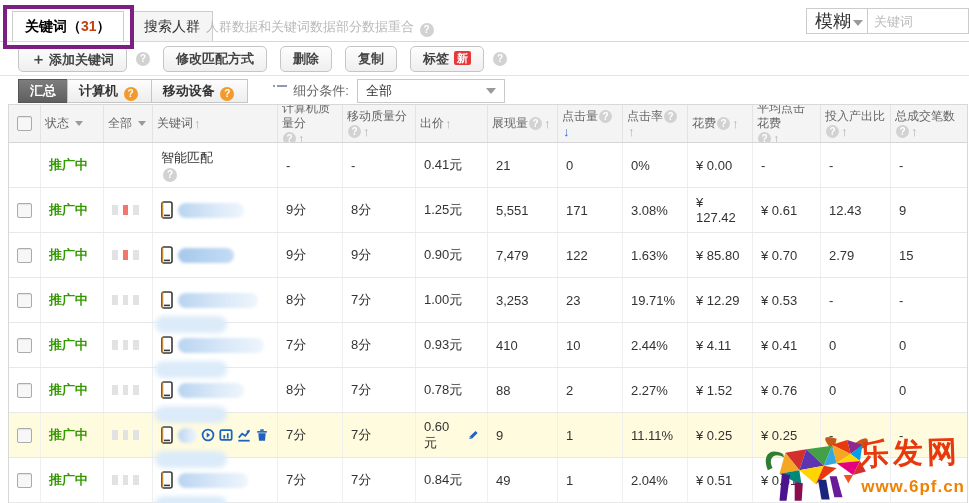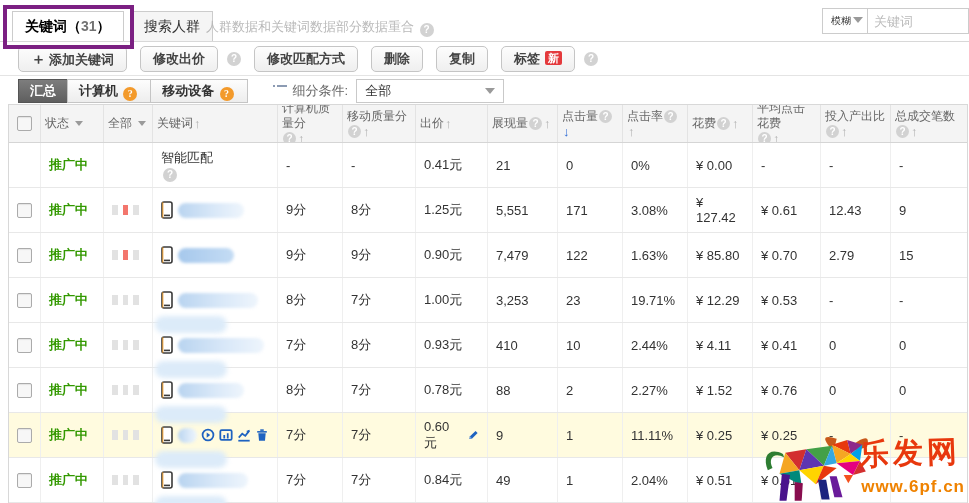--- a/index.html
+++ b/index.html
@@ -3,29 +3,29 @@
 <meta charset="utf-8">
 <style>
   html,body{margin:0;padding:0;background:#fff;}
   .page{position:relative;width:969px;height:503px;overflow:hidden;background:#fff;
         font-family:"Liberation Sans","DejaVu Sans",sans-serif;color:#333;}
   
   .tabbar{position:absolute;left:0;top:0;width:969px;height:41px;background:#fff;border-bottom:1px solid #d8d8d8;}
   .tab{position:absolute;top:11px;height:29px;line-height:29px;padding:0 12px;font-size:14px;
        border:1px solid #ccc;border-bottom:none;background:#f5f5f5;color:#333;cursor:pointer;}
   .tab.active{left:12px;background:#fff;font-weight:bold;color:#000;z-index:2;}
-  .tab.active .cnt{color:#737373;}
+  .tab.active .cnt{color:#c2410c;}
   .tab.inactive{left:131px;}
   .anno{position:absolute;left:3px;top:5px;width:123px;height:36px;border:4px solid #7b2082;z-index:5;pointer-events:none;}
   .tabnote{position:absolute;left:206px;top:18px;font-size:13px;color:#b9b9b9;white-space:nowrap;}
   .help{display:inline-block;width:14px;height:14px;line-height:14px;border-radius:50%;background:#d2d2d2;
         color:#fff;font-size:10px;font-weight:bold;text-align:center;vertical-align:-2px;margin:0 2px;}
   .help.orange{background:#f39a2b;}
   .searchbox{position:absolute;right:0;top:8px;display:flex;align-items:center;}
-  .fuzzy{height:24px;line-height:24px;border:1px solid #ccc;background:#fff;padding:0 4px 0 8px;font-size:10px;color:#333;cursor:pointer;text-align:center;}
+  .fuzzy{height:24px;line-height:24px;border:1px solid #ccc;background:#fff;padding:0 4px 0 8px;font-size:18px;color:#333;cursor:pointer;text-align:center;}
   .fuzzy .dda{display:inline-block;width:0;height:0;border:5px solid transparent;border-top:6px solid #9a9a9a;vertical-align:-4px;margin-left:2px;}
   .kwinput{width:88px;height:24px;border:1px solid #ccc;border-left:none;font-size:13px;padding:0 6px;color:#333;outline:none;}
   .kwinput::placeholder{color:#bbb;}
   
   .toolbar{position:absolute;left:0;top:42px;width:969px;height:34px;display:flex;align-items:center;padding-left:18px;box-sizing:border-box;border-bottom:1px solid #e4e4e4;background:#fff;}
   .btn{height:26px;line-height:24px;padding:0 12px;margin-right:13px;font-size:13px;font-weight:bold;color:#444;
        background:linear-gradient(#fdfdfd,#efefef);border:1px solid #c5c5c5;border-radius:5px;cursor:pointer;white-space:nowrap;box-sizing:border-box;}
   .btn .plus{font-size:15px;margin-right:3px;}
   .badge-new{display:inline-block;background:#e4393c;color:#fff;font-size:11px;font-weight:bold;line-height:14px;
        padding:0 3px;border-radius:2px;margin-left:5px;vertical-align:1px;}
@@ -95,31 +95,30 @@
       <span class="help">?</span>
     </div>
     <div class="searchbox">
       <span class="fuzzy"><span>模糊</span><span class="dda"></span></span>
       <input class="kwinput" type="text" placeholder="关键词" style="">
     </div>
   </div>
 
   <div class="toolbar" id="toolbar">
       <button class="btn"><span class="plus">＋</span><span>添加关键词</span></button>
-      <button class="btn"><span>修改出价</span></button>
       <span class="help tb-help">?</span>
       <button class="btn"><span>修改匹配方式</span></button>
       <button class="btn"><span>删除</span></button>
       <button class="btn"><span>复制</span></button>
       <button class="btn"><span>标签</span><span class="badge-new">新</span></button>
       <span class="help tb-help">?</span>
     </div>
 
   <div class="viewbar">
-    <span id="segs" style="display:flex;font-family:Liberation Serif, serif;">
+    <span id="segs" style="display:flex;">
         <span class="seg dark"><span>汇总</span></span>
         <span class="seg"><span>计算机</span> <span class="help orange">?</span></span>
         <span class="seg"><span>移动设备</span> <span class="help orange">?</span></span>
       </span>
     <span class="listicon">
         <b></b>
         <b></b>
         <b></b>
         <i></i>
         <i></i>

